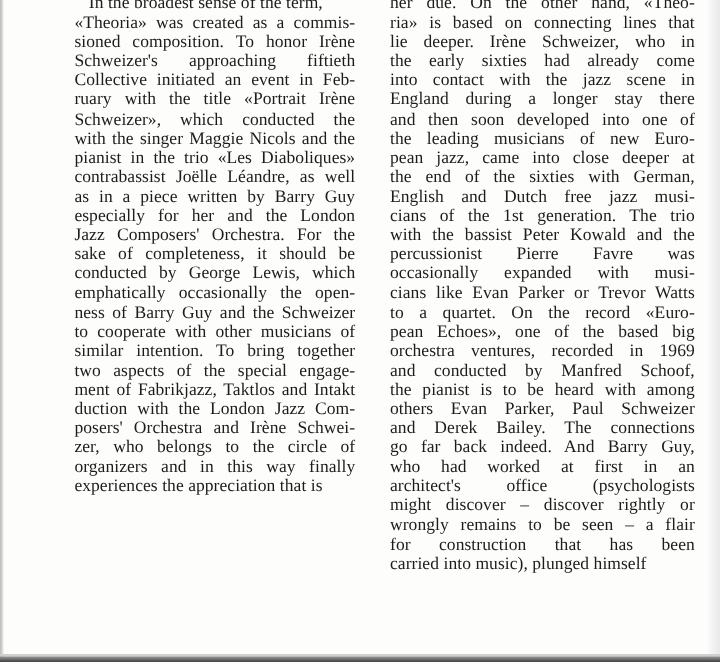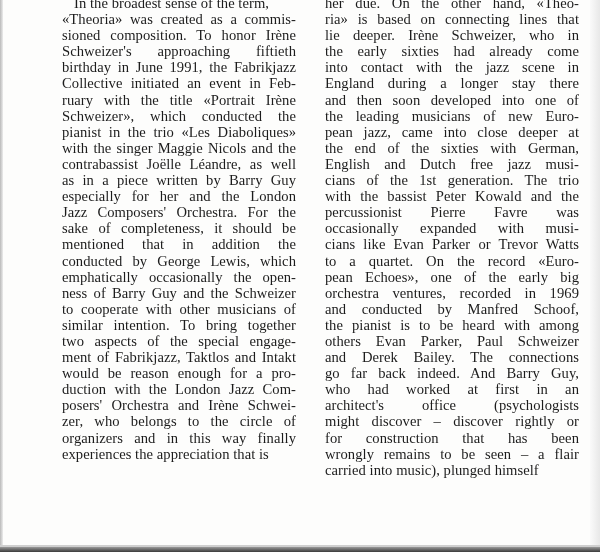--- a/index.html
+++ b/index.html
@@ -21,40 +21,37 @@
 <div class="page-edge-left"></div>
 <div class="page-edge-right"></div>
 <div class="page-bottom-top"></div>
 <div class="page-bottom"></div>
 
 <div class="column col-left" id="col0">
     <div class="line indent last">In the broadest sense of the term,</div>
     <div class="line">«Theoria» was created as a commis-</div>
     <div class="line">sioned composition. To honor Irène</div>
     <div class="line">Schweizer's approaching fiftieth</div>
-    <div class="line">birthday in June 1991, the Fabrikjazz</div>
     <div class="line">Collective initiated an event in Feb-</div>
     <div class="line">ruary with the title «Portrait Irène</div>
     <div class="line">Schweizer», which conducted the</div>
+    <div class="line">with the singer Maggie Nicols and the</div>
     <div class="line">pianist in the trio «Les Diaboliques»</div>
-    <div class="line">with the singer Maggie Nicols and the</div>
     <div class="line">contrabassist Joëlle Léandre, as well</div>
     <div class="line">as in a piece written by Barry Guy</div>
     <div class="line">especially for her and the London</div>
     <div class="line">Jazz Composers' Orchestra. For the</div>
     <div class="line">sake of completeness, it should be</div>
-    <div class="line">mentioned that in addition the</div>
     <div class="line">conducted by George Lewis, which</div>
     <div class="line">emphatically occasionally the open-</div>
     <div class="line">ness of Barry Guy and the Schweizer</div>
     <div class="line">to cooperate with other musicians of</div>
     <div class="line">similar intention. To bring together</div>
     <div class="line">two aspects of the special engage-</div>
     <div class="line">ment of Fabrikjazz, Taktlos and Intakt</div>
-    <div class="line">would be reason enough for a pro-</div>
     <div class="line">duction with the London Jazz Com-</div>
     <div class="line">posers' Orchestra and Irène Schwei-</div>
     <div class="line">zer, who belongs to the circle of</div>
     <div class="line">organizers and in this way finally</div>
     <div class="line last">experiences the appreciation that is</div>
   </div>
 <div class="column col-right" id="col1">
     <div class="line">her due. On the other hand, «Theo-</div>
     <div class="line">ria» is based on connecting lines that</div>
     <div class="line">lie deeper. Irène Schweizer, who in</div>
@@ -65,26 +62,26 @@
     <div class="line">the leading musicians of new Euro-</div>
     <div class="line">pean jazz, came into close deeper at</div>
     <div class="line">the end of the sixties with German,</div>
     <div class="line">English and Dutch free jazz musi-</div>
     <div class="line">cians of the 1st generation. The trio</div>
     <div class="line">with the bassist Peter Kowald and the</div>
     <div class="line">percussionist Pierre Favre was</div>
     <div class="line">occasionally expanded with musi-</div>
     <div class="line">cians like Evan Parker or Trevor Watts</div>
     <div class="line">to a quartet. On the record «Euro-</div>
-    <div class="line">pean Echoes», one of the early big</div>
+    <div class="line">pean Echoes», one of the based big</div>
     <div class="line">orchestra ventures, recorded in 1969</div>
     <div class="line">and conducted by Manfred Schoof,</div>
     <div class="line">the pianist is to be heard with among</div>
     <div class="line">others Evan Parker, Paul Schweizer</div>
     <div class="line">and Derek Bailey. The connections</div>
     <div class="line">go far back indeed. And Barry Guy,</div>
     <div class="line">who had worked at first in an</div>
     <div class="line">architect's office (psychologists</div>
     <div class="line">might discover – discover rightly or</div>
+    <div class="line">wrongly remains to be seen – a flair</div>
     <div class="line">for construction that has been</div>
-    <div class="line">wrongly remains to be seen – a flair</div>
     <div class="line last">carried into music), plunged himself</div>
   </div>
 
 </body></html>

